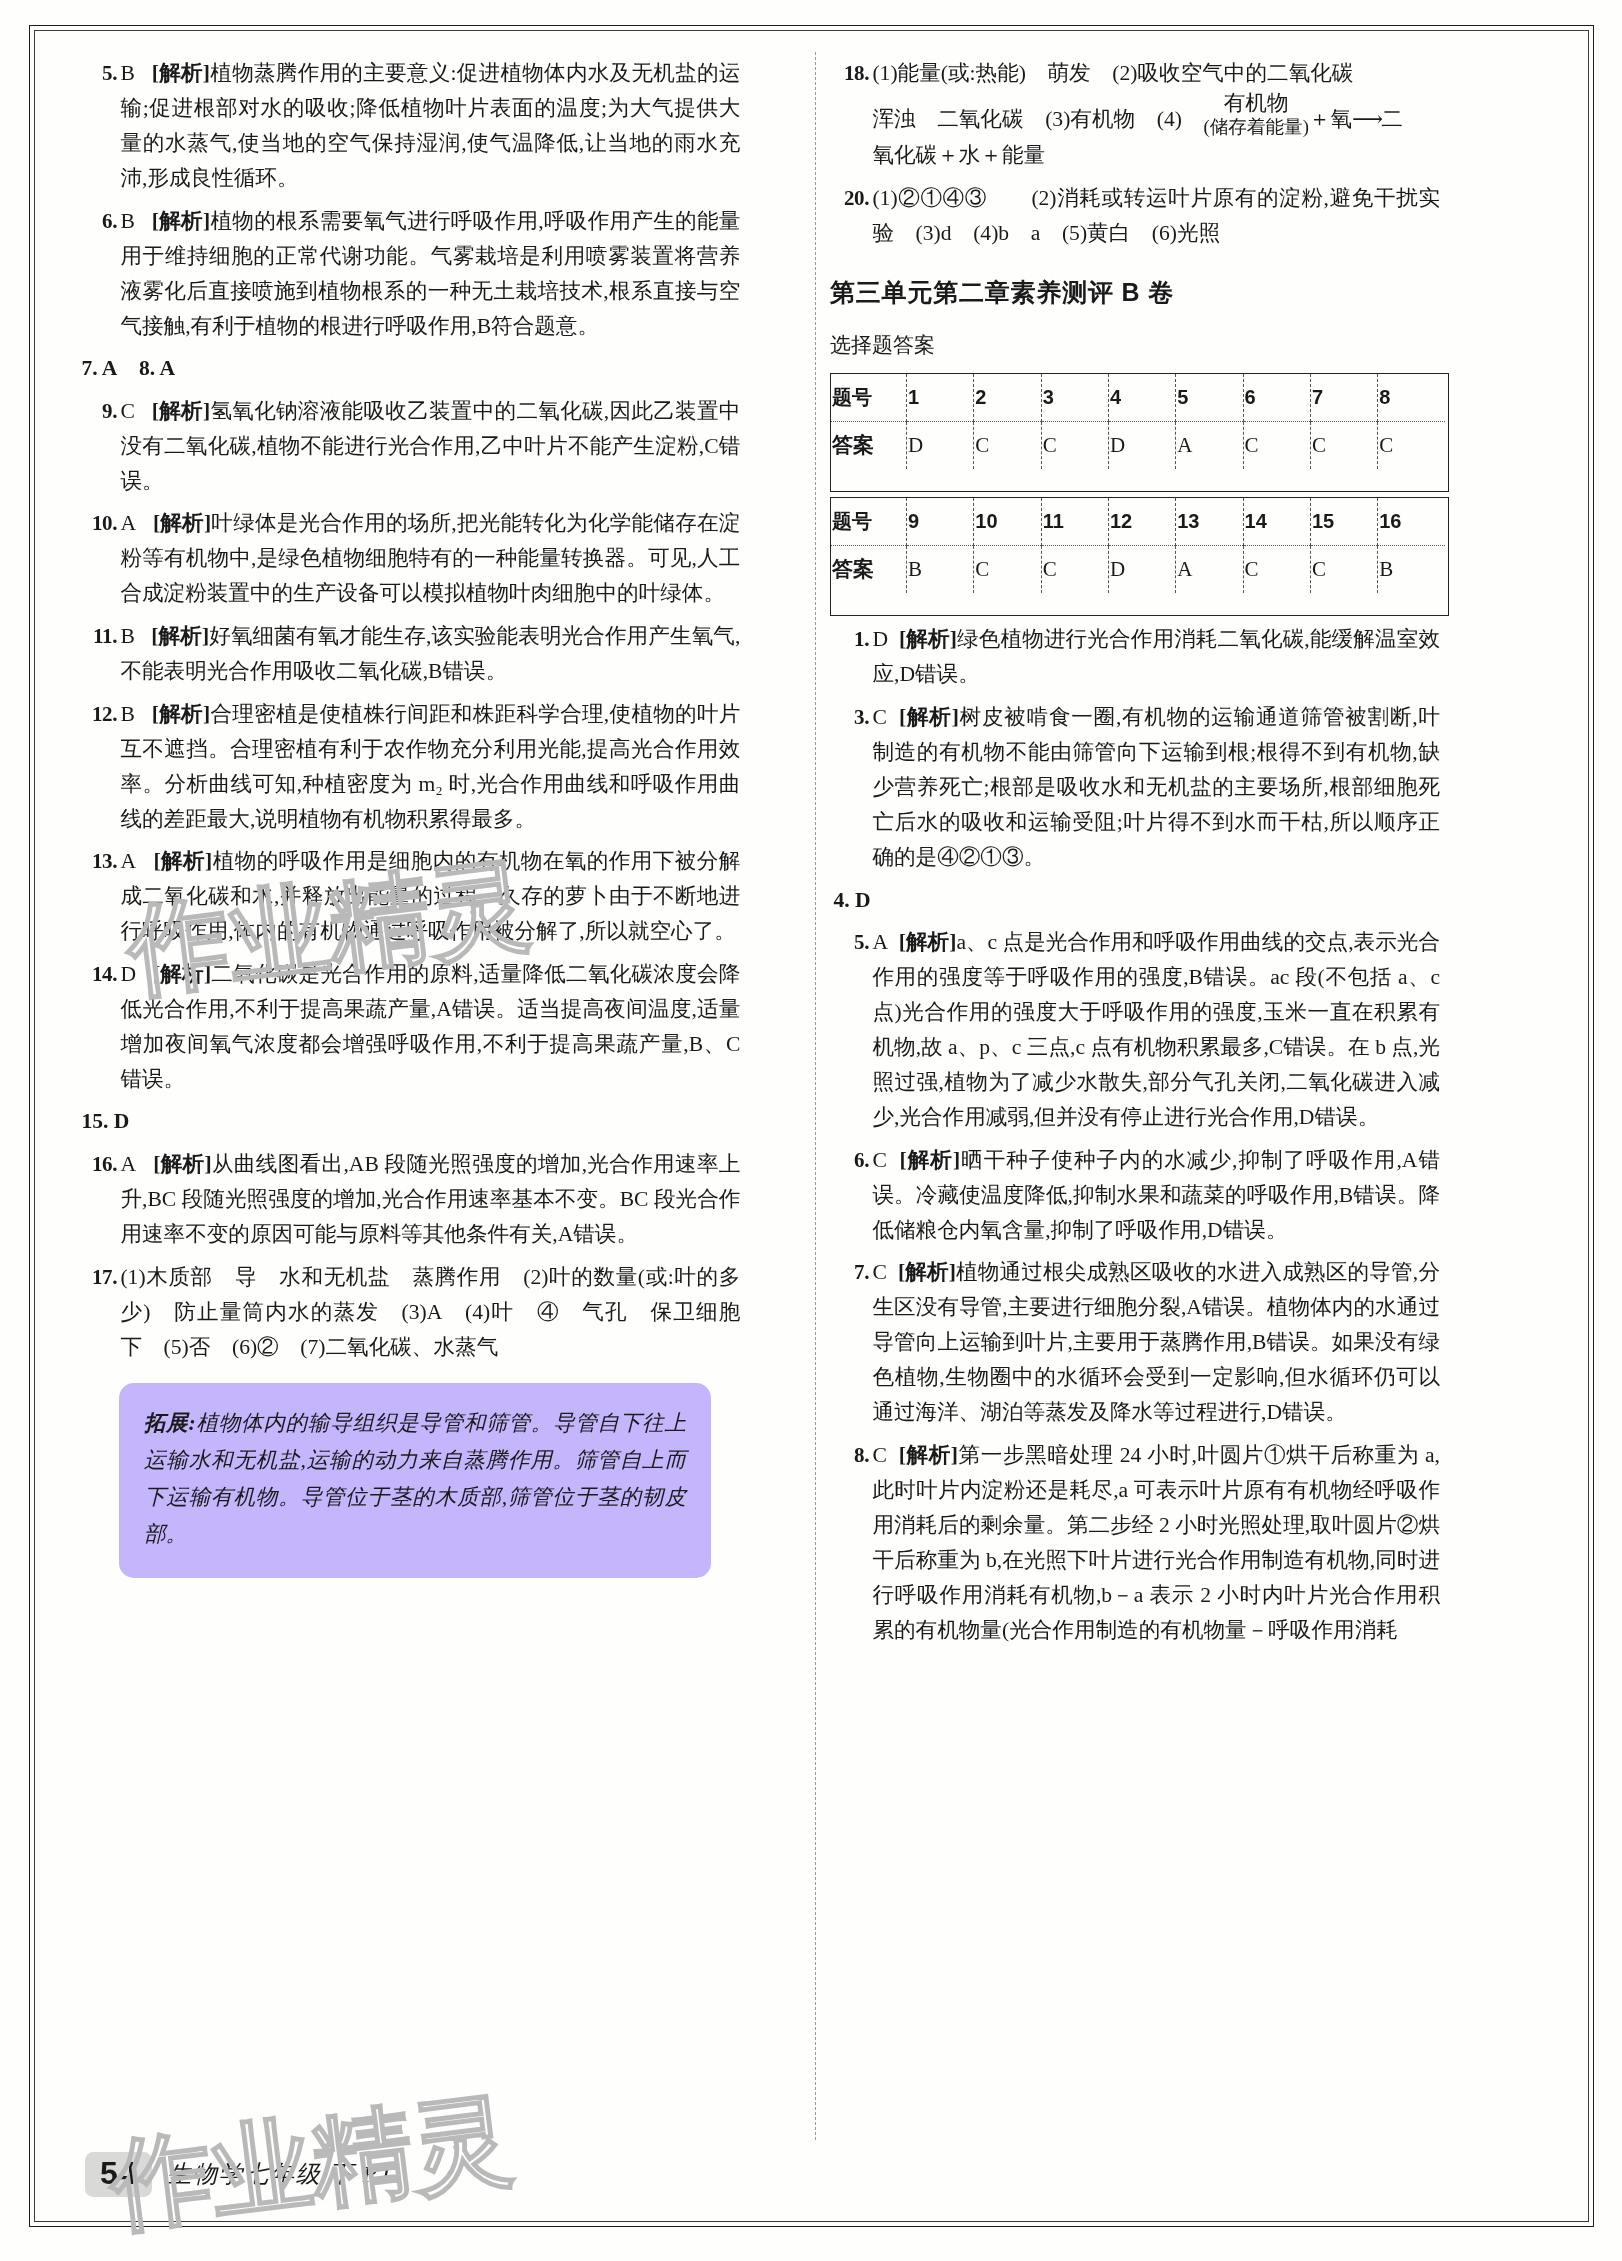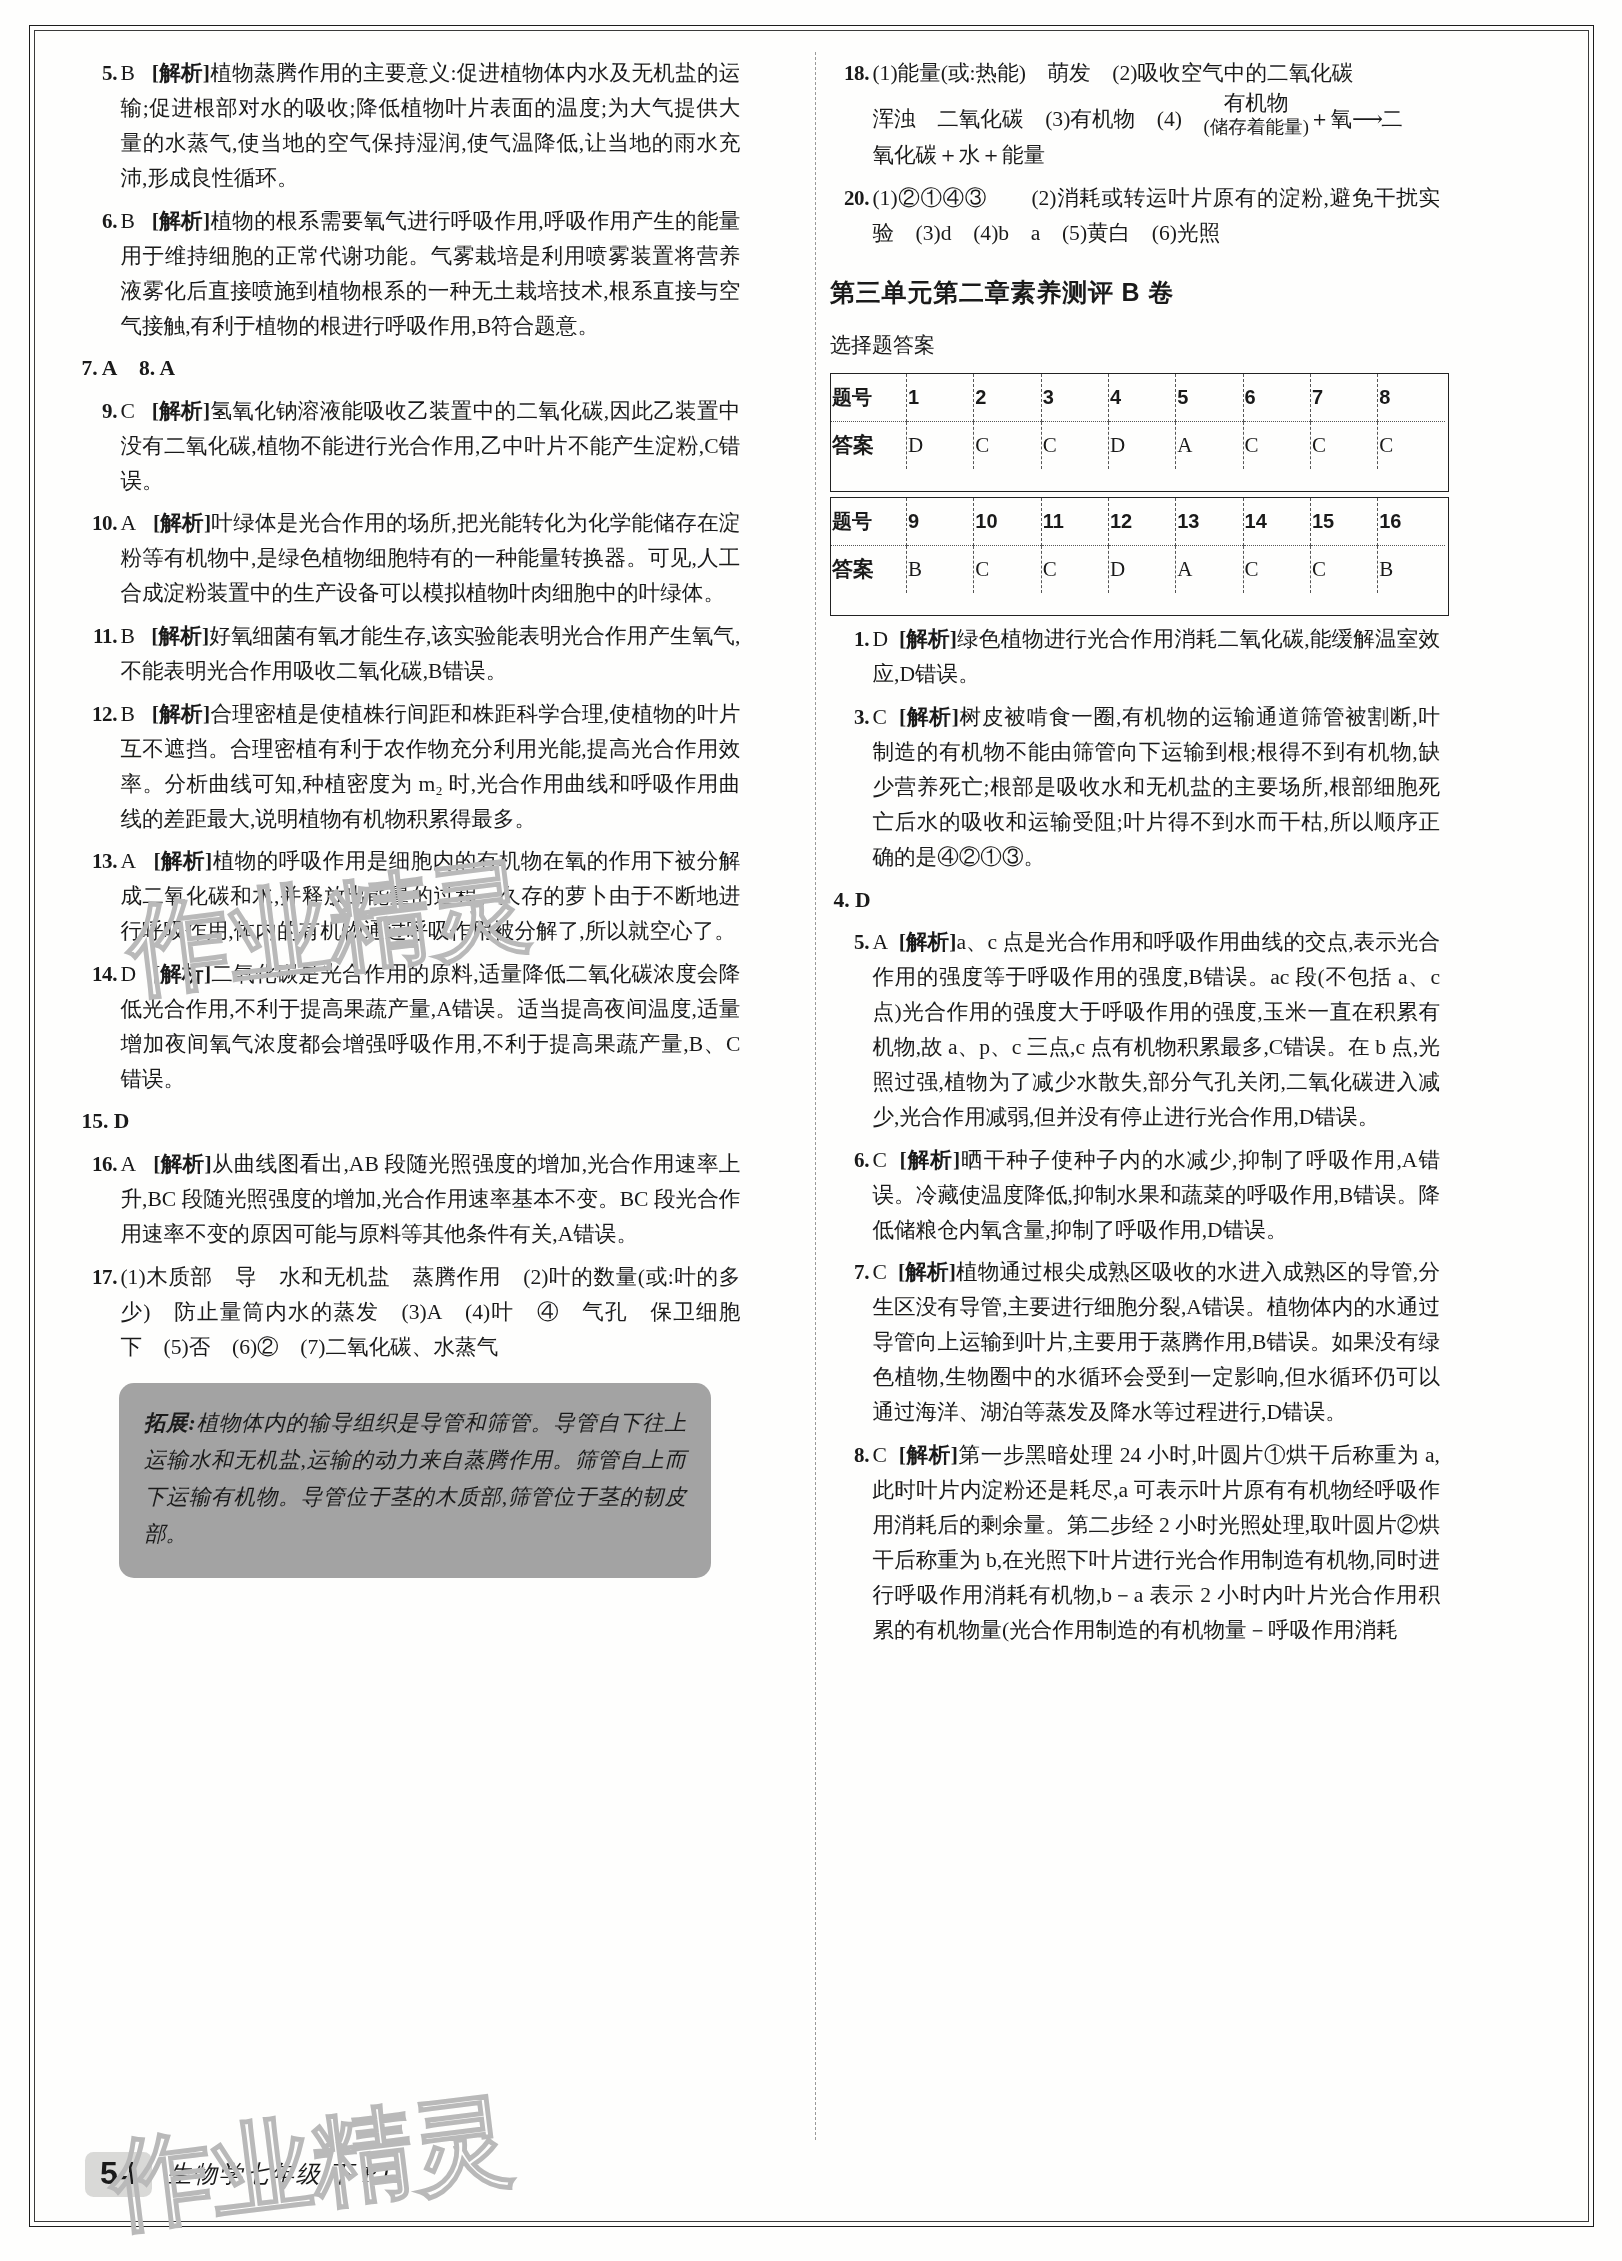--- a/index.html
+++ b/index.html
@@ -138,21 +138,21 @@
     width: 617px;
     box-sizing: content-box;
     margin-bottom: 6.8px;
   }
   .tbl-wrap.second { margin-top: -1.7px; }
 
   
   .tip-box {
     margin: 18.6px 0 0 41px;
     width: 592px;
-    background: #a3a3a3;
+    background: #c4b5fd;
     border-radius: 15px;
     padding: 22px 25px 25px 25px;
     box-sizing: border-box;
     font-size: 21.6px;
     line-height: 37px;
     font-family: "Liberation Serif", "DejaVu Serif", serif;
     font-style: italic;
     text-align: justify;
     text-justify: inter-ideograph;
   }

